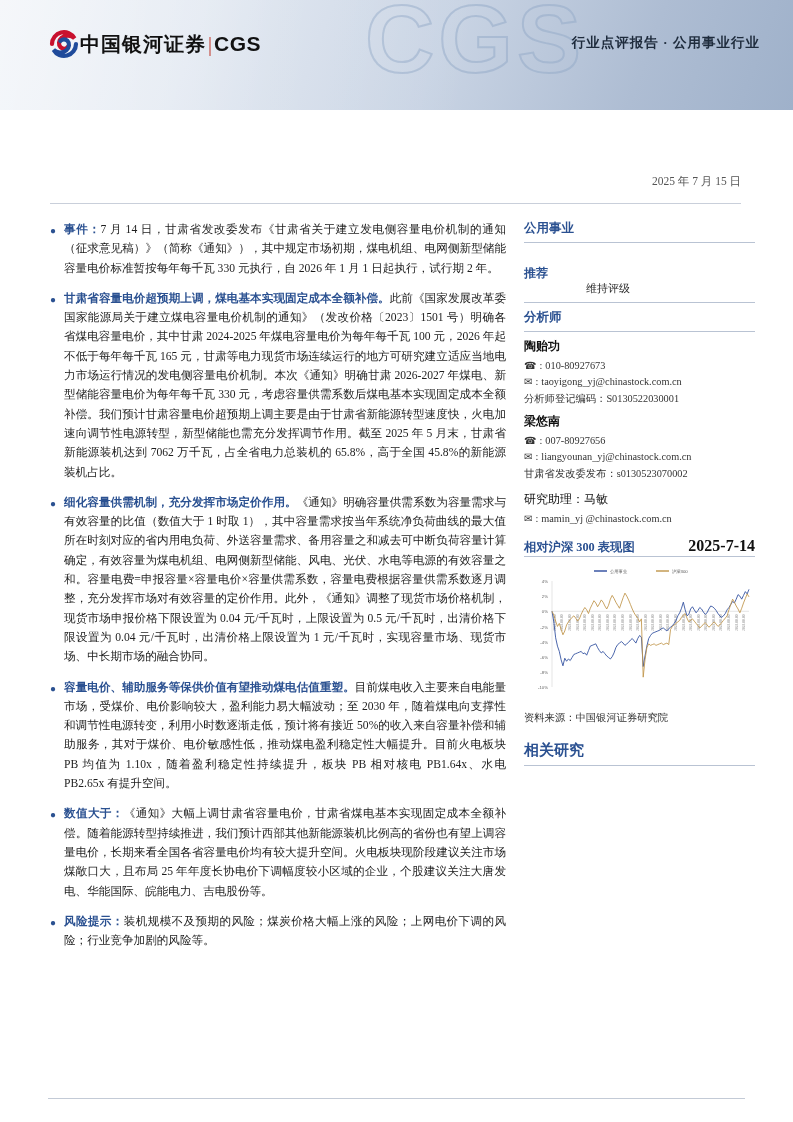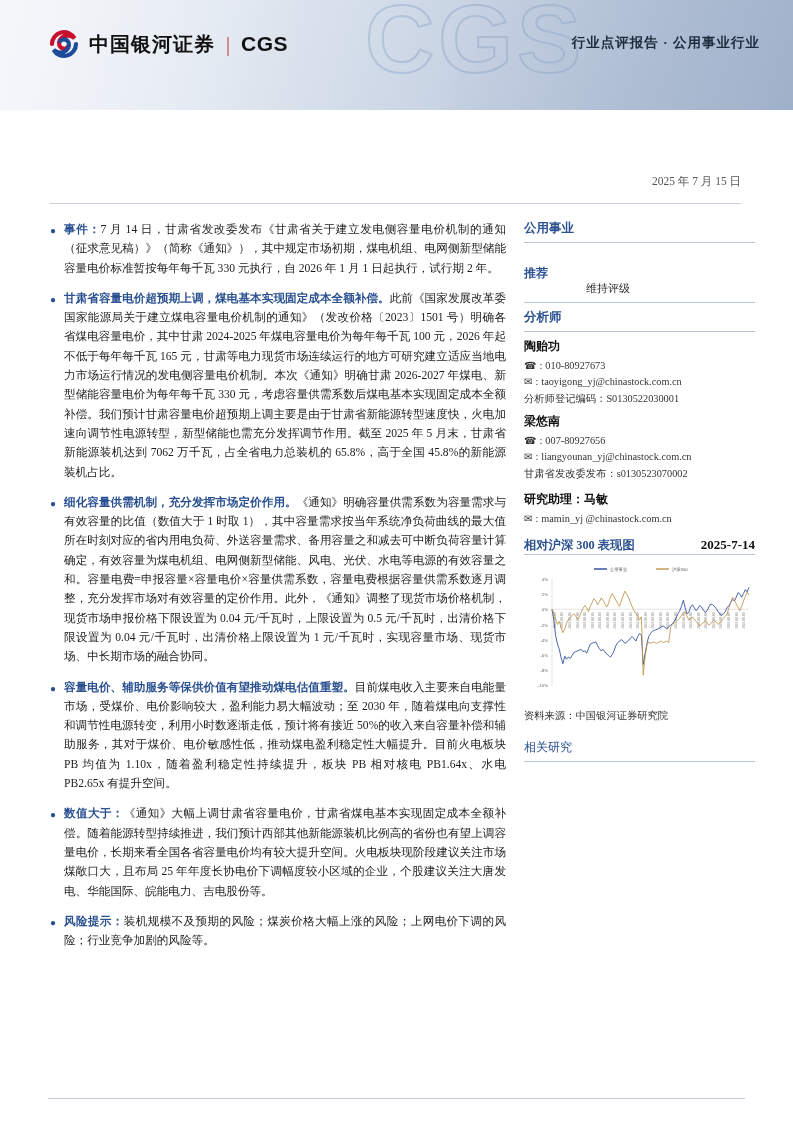--- a/index.html
+++ b/index.html
@@ -30,21 +30,21 @@
     font-size: 96px;
     font-weight: bold;
     letter-spacing: 4px;
     color: transparent;
     -webkit-text-stroke: 2px rgba(150,172,200,0.55);
     font-family: "Liberation Sans", sans-serif;
     user-select: none;
   }
   .logo-wrap {
     position: absolute; left: 48px; top: 28px;
-    display: flex; align-items: center; gap: 9px;
+    display: flex; align-items: center; 
   }
   .logo-mark { width: 32px; height: 32px; position: relative; }
   .logo-cn {
     font-family: "Liberation Sans", sans-serif;
     font-size: 20px; font-weight: bold; color: #111; letter-spacing: 1px;
   }
   .logo-sep { color: #c0392b; font-size: 20px; margin: 0 2px; }
   .logo-en {
     font-family: "Liberation Sans", sans-serif;
     font-size: 21px; font-weight: bold; color: #111; letter-spacing: 0.5px;
@@ -106,33 +106,33 @@
   }
   .rating-val { font-size: 11px; color: #2a2a2a; margin-top: 30px; }
   .an-name { font-size: 12px; font-weight: bold; color: #111; margin: 6px 0 3px; }
   .an-line {
     font-size: 10.3px; color: #333; line-height: 16px;
     display: flex; align-items: baseline; gap: 3px;
     white-space: nowrap;
   }
   .an-icon { font-size: 10px; color: #333; }
   .an-reg { font-size: 10.3px; color: #333; line-height: 17px; margin-bottom: 2px; }
-  .assist-title { font-size: 12px; font-weight: bold; color: #111; margin: 9px 0 3px; }
+  .assist-title { font-size: 12px; font-weight: normal; color: #111; margin: 9px 0 3px; }
 
   
   .chart-head {
     display: flex; justify-content: space-between; align-items: baseline;
     margin-top: 10px;
   }
   .chart-title { font-size: 12.3px; font-weight: bold; color: #2b5191; }
-  .chart-date { font-size: 13px; font-weight: bold; color: #111; }
+  .chart-date { font-size: 16px; font-weight: bold; color: #111; }
   .chart-box { margin-top: 5px; position: relative; }
   .src-note { font-size: 10.3px; color: #333; margin-top: 8px; }
   .rel-head {
-    font-size: 12px; font-weight: normal; color: #2b5191;
+    font-size: 15px; font-weight: bold; color: #2b5191;
     margin-top: 16px; padding-bottom: 5px;
   }
 
   
   .footer {
     position: absolute; left: 0; right: 0; bottom: 0;
     padding: 0 48px 16px 48px;
   }
   .footer-rule { border-top: 1px solid #c3cad6; margin-bottom: 7px; }
   .footer-row { display: flex; align-items: baseline; font-size: 10px; color: #3c3c3c; }

